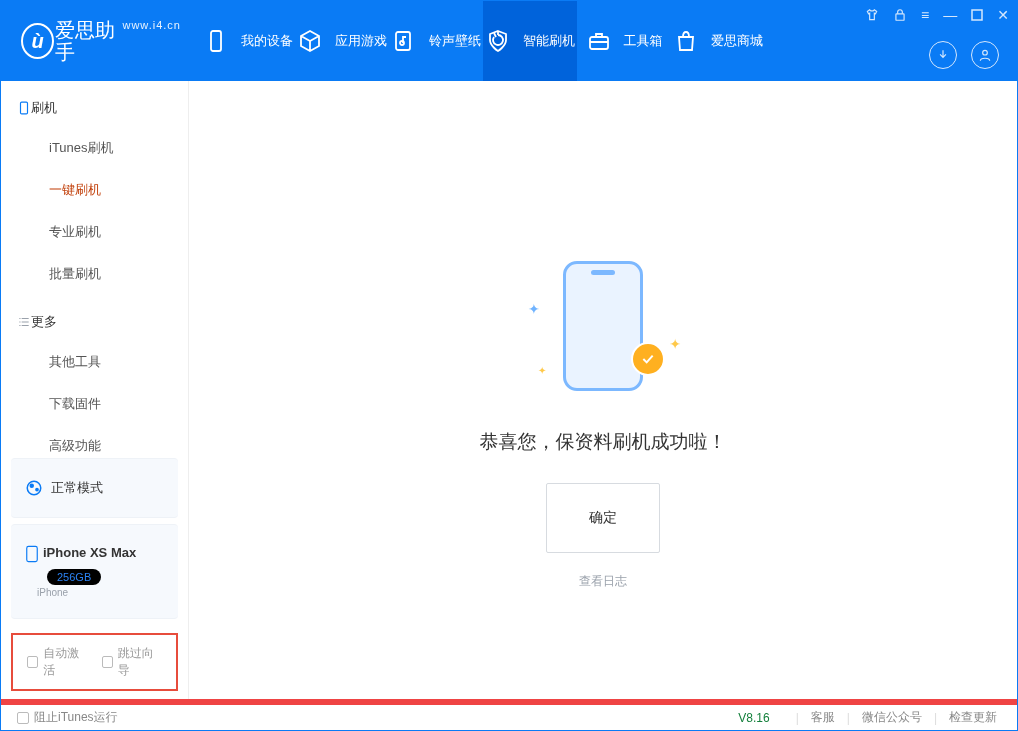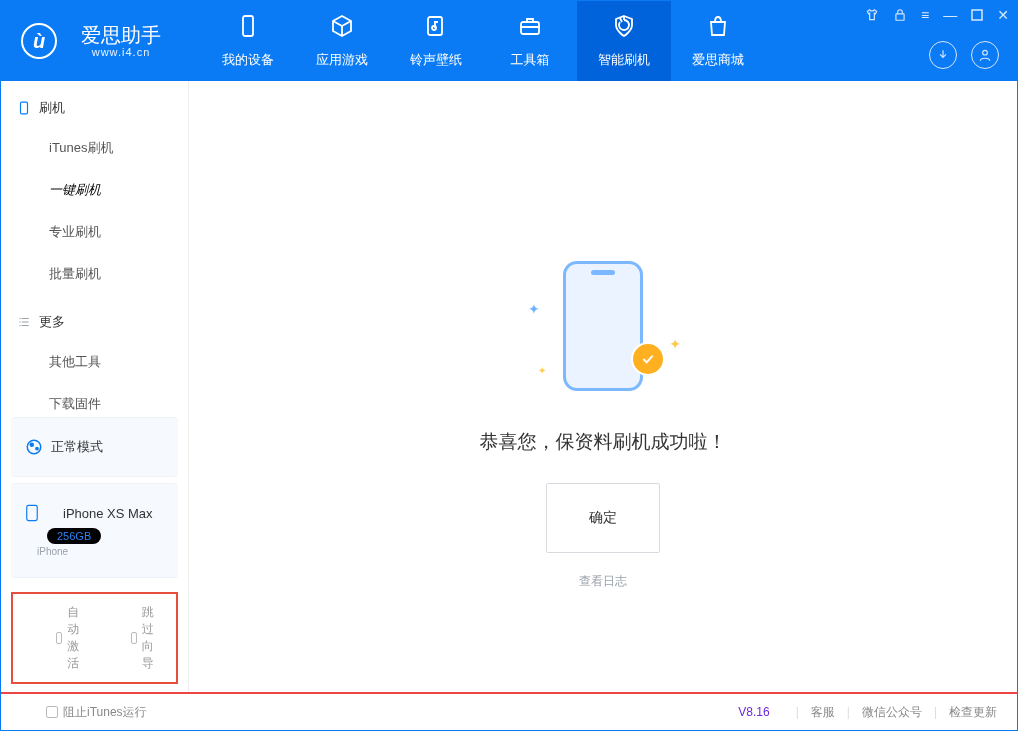--- a/index.html
+++ b/index.html
@@ -2,80 +2,80 @@
 <html><head>
 <meta charset="utf-8">
 <style>
 * { margin: 0; padding: 0; box-sizing: border-box; font-family: "Microsoft YaHei", sans-serif; }
 body { background: #fff; width: 1018px; height: 731px; border: 1px solid #0a7bf5; overflow: hidden; display: flex; flex-direction: column; }
 
 
 .header { background: #0a7bf5; height: 80px; display: flex; align-items: center; color: #fff; position: relative; }
 .logo { display: flex; align-items: center; padding: 0 20px; width: 200px; }
 .logo-icon { width: 36px; height: 36px; border: 2px solid #fff; border-radius: 50%; display: flex; align-items: center; justify-content: center; font-weight: bold; font-size: 20px; font-style: italic; }
-.logo-text { display: flex; flex-direction: column; margin-left: 24px; text-align: center; }
+.logo-text { display: flex; margin-left: 1px; }
 .logo-title { font-size: 20px; font-weight: 500; line-height: 1.1; }
 .logo-sub { font-size: 11px; opacity: .9; letter-spacing: 1px; }
 
 .tabs { display: flex; height: 100%; }
-.tab { width: 94px; display: flex; flex-direction: column; align-items: center; justify-content: center; cursor: pointer; gap: 12px; font-size: 13px; }
+.tab { width: 94px; display: flex; flex-direction: row; align-items: center; justify-content: center; cursor: pointer; gap: 12px; font-size: 13px; }
 .tab.active { background: #0063db; }
 .tab-icon { width: 26px; height: 26px; display: flex; align-items: center; justify-content: center; }
 .tab-icon svg { width: 24px; height: 24px; stroke: #fff; fill: none; stroke-width: 1.8; }
 
 .win-controls { position: absolute; top: 6px; right: 8px; display: flex; gap: 14px; color: #d4e7fd; font-size: 14px; align-items: center; }
 .win-controls span, .win-controls svg { cursor: pointer; }
 .header-right { position: absolute; right: 18px; bottom: 12px; display: flex; gap: 14px; }
 .hdr-circle { width: 28px; height: 28px; border: 1.6px solid #d4e7fd; border-radius: 50%; display: flex; align-items: center; justify-content: center; cursor: pointer; }
 .hdr-circle svg { width: 14px; height: 14px; stroke: #d4e7fd; fill: none; stroke-width: 2; }
 
 
 .body { flex: 1; display: flex; overflow: hidden; }
 
 
 .sidebar { width: 188px; border-right: 1px solid #eee; display: flex; flex-direction: column; font-size: 13px; color: #555; }
 .side-top { flex: 1; overflow: auto; }
-.sec-hdr { display: flex; align-items: center; gap: 8px; padding: 18px 16px 10px 16px; color: #333; font-weight: 500; }
+.sec-hdr { display: flex; align-items: center; padding: 18px 16px 10px 16px; color: #333; font-weight: 500; }
 .sec-hdr svg { width: 14px; height: 14px; }
 .side-item { padding: 12px 18px 12px 48px; cursor: pointer; }
-.side-item.active { color: #000000; font-style: italic; }
+.side-item.active { color: #c2410c; }
 
 .device-panel { padding: 20px 14px; background: #f6f9fd; border-top: 1px solid #eef2f7; border-bottom: 1px solid #eef2f7; margin: 6px 10px; border-radius: 4px; }
 .mode-row { display: flex; align-items: center; gap: 8px; color: #333; font-size: 13px; padding-bottom: 8px; }
 .mode-row svg { width: 18px; height: 18px; }
-.device-row { display: flex; align-items: center; gap: 24px; font-weight: 400; color: #333; }
+.device-row { display: flex; align-items: flex-start; gap: 4px; font-weight: 700; color: #333; }
 .device-row svg { width: 14px; height: 18px; }
 .capacity { background: #000000; color: #2b82f2; font-size: 11px; border-radius: 10px; padding: 2px 10px; margin: 6px 0 2px 22px; display: inline-block; }
 .device-type { font-size: 10px; color: #9aa1ab; margin-left: 12px; }
 
 .check-row { display: flex; align-items: center; gap: 14px; padding: 10px 14px; color: #999; font-size: 12px; border: 2px solid #e74c3c; margin: 8px 10px; }
-.chk { display: flex; align-items: center; gap: 5px; cursor: pointer; margin-left: 29px; }
+.chk { display: flex; align-items: center; gap: 5px; cursor: pointer; }
 .chk-box { width: 12px; height: 12px; border: 1px solid #bbb; border-radius: 2px; }
 
 
 .main { flex: 1; position: relative; display: flex; flex-direction: column; align-items: center; }
 .illus { margin-top: 180px; width: 160px; height: 140px; position: relative; }
 .phone { width: 80px; height: 130px; border: 3px solid #7cb8ff; border-radius: 14px; position: absolute; left: 50%; transform: translateX(-50%); background: #eaf3ff; }
 .phone::before { content: ''; position: absolute; top: 6px; left: 50%; transform: translateX(-50%); width: 24px; height: 5px; background: #7cb8ff; border-radius: 3px; }
 .sparkle { position: absolute; color: #6fb3ff; font-size: 14px; }
 .sparkle.s1 { top: 40px; left: 5px; }
 .sparkle.s2 { top: 75px; right: 2px; color: #ffc94a; }
 .sparkle.s3 { bottom: 25px; left: 15px; color: #ffc94a; font-size: 10px; }
 .badge { position: absolute; right: 18px; bottom: 25px; width: 34px; height: 34px; background: #ffb020; border-radius: 50%; border: 2px solid #fff; display: flex; align-items: center; justify-content: center; }
 .badge svg { width: 16px; height: 16px; stroke: #fff; fill: none; stroke-width: 3; }
 
 .msg { margin-top: 28px; font-size: 19px; color: #333; font-weight: 500; }
 .ok-btn { margin-top: 28px; padding: 25px 42px; border: 1px solid #d7dbe0; background: #fff; font-size: 14px; color: #333; cursor: pointer; border-radius: 2px; }
 .log-link { margin-top: 20px; font-size: 12px; color: #9aa1ab; cursor: pointer; }
 
 
-.footer { height: 38px; border-top: 2px solid #ef4444; display: flex; align-items: center; padding: 0 16px; font-size: 12px; color: #888; }
+.footer { height: 31px; border-top: 6px solid #ef4444; display: flex; align-items: center; padding: 0 16px; font-size: 12px; color: #888; }
 .footer .chk { color: #888; }
 .footer-spacer { flex: 1; }
-.version { color: #6d28d9; margin-right: 18px; margin-left: 32px; }
+.version { color: #15803d; margin-right: 18px; margin-left: 32px; }
 .f-link { color: #888; cursor: pointer; padding: 0 4px; }
 .f-sep { color: #ddd; margin: 0 8px; }
 </style>
 </head>
 <body>
 
 <div class="header">
   <div class="logo">
     <div class="logo-icon">ù</div>
     <div class="logo-text">
@@ -103,37 +103,37 @@
     <div class="tab">
       <div class="tab-icon">
           <svg viewBox="0 0 24 24">
             <rect x="4" y="3" width="14" height="18" rx="2"></rect>
             <path d="M11 14 L11 8 L14 8"></path>
             <circle cx="10" cy="14" r="2"></circle>
           </svg>
         </div>
       <span>铃声壁纸</span>
     </div>
+    <div class="tab active">
+      <div class="tab-icon">
+          <svg viewBox="0 0 24 24">
+            <path d="M12 2 L20 5 L20 11 C20 17 12 22 12 22 C12 22 4 17 4 11 L4 5 Z"></path>
+            <path d="M12 6 a5 5 0 1 1 -4 2 M12 6 L12 3 M8 4 L10 8"></path>
+          </svg>
+        </div>
+      <span>智能刷机</span>
+    </div>
     <div class="tab">
       <div class="tab-icon">
           <svg viewBox="0 0 24 24">
             <rect x="3" y="8" width="18" height="12" rx="2"></rect>
             <path d="M3 13 L21 13 M9 8 L9 5 L15 5 L15 8"></path>
           </svg>
         </div>
       <span>工具箱</span>
-    </div>
-    <div class="tab active">
-      <div class="tab-icon">
-          <svg viewBox="0 0 24 24">
-            <path d="M12 2 L20 5 L20 11 C20 17 12 22 12 22 C12 22 4 17 4 11 L4 5 Z"></path>
-            <path d="M12 6 a5 5 0 1 1 -4 2 M12 6 L12 3 M8 4 L10 8"></path>
-          </svg>
-        </div>
-      <span>智能刷机</span>
     </div>
     <div class="tab">
       <div class="tab-icon">
           <svg viewBox="0 0 24 24">
             <path d="M5 8 L19 8 L18 21 L6 21 Z M9 8 C9 5 10 3 12 3 C14 3 15 5 15 8"></path>
           </svg>
         </div>
       <span>爱思商城</span>
     </div>
   </div>

